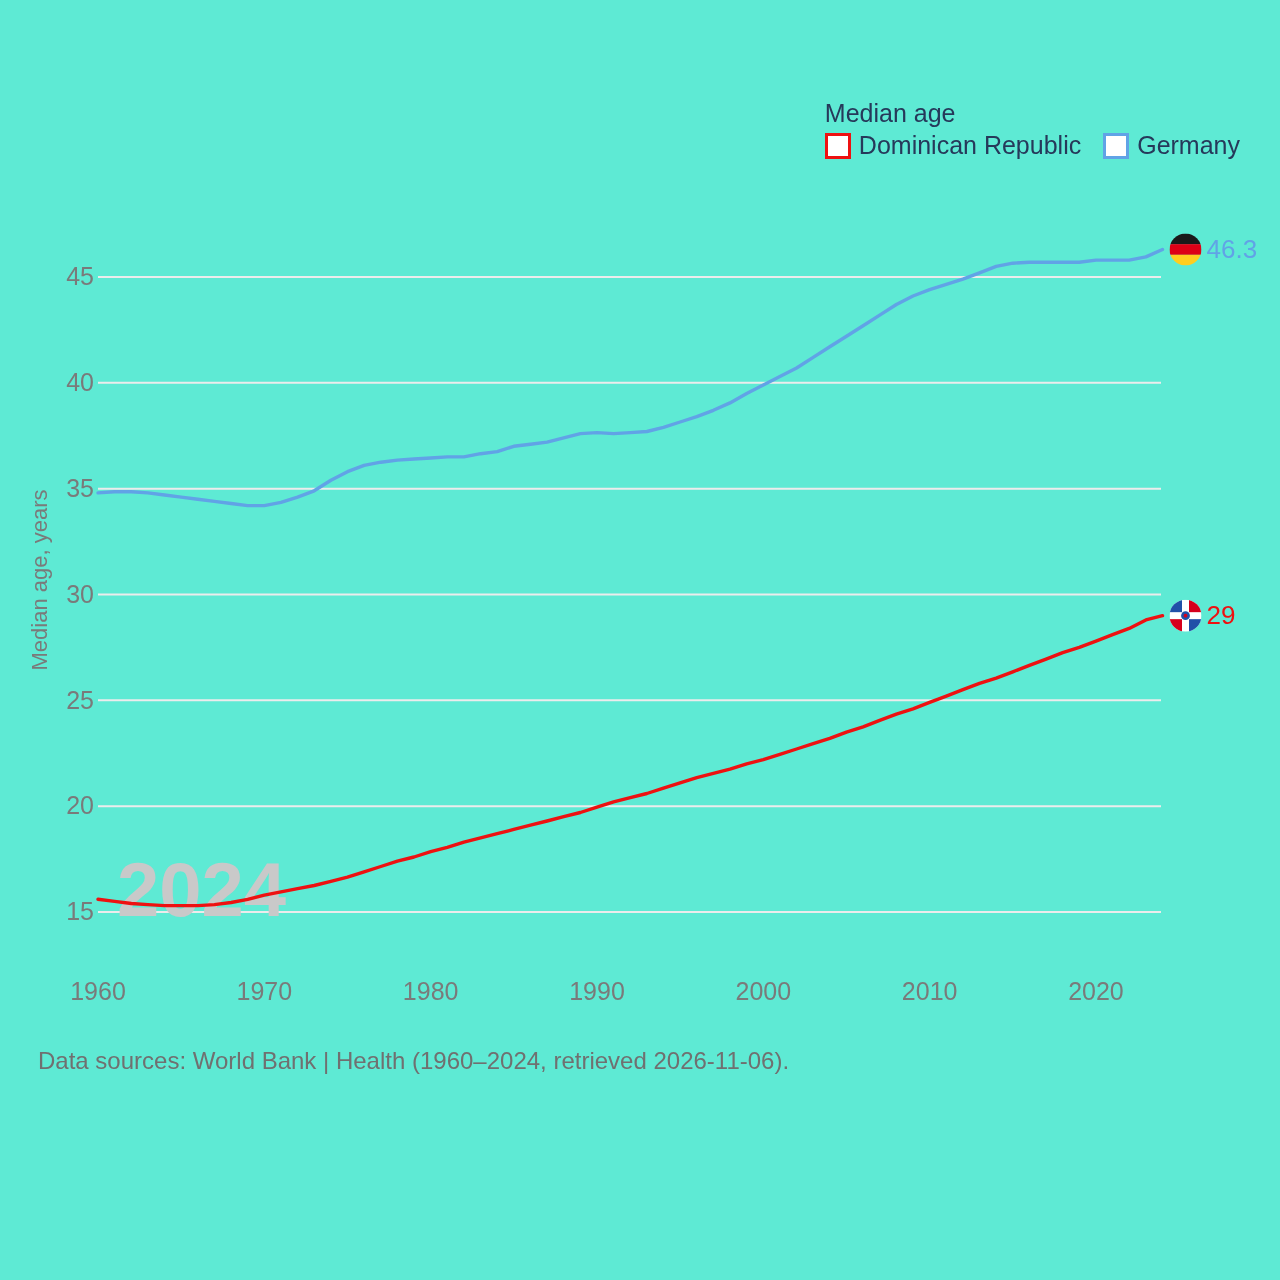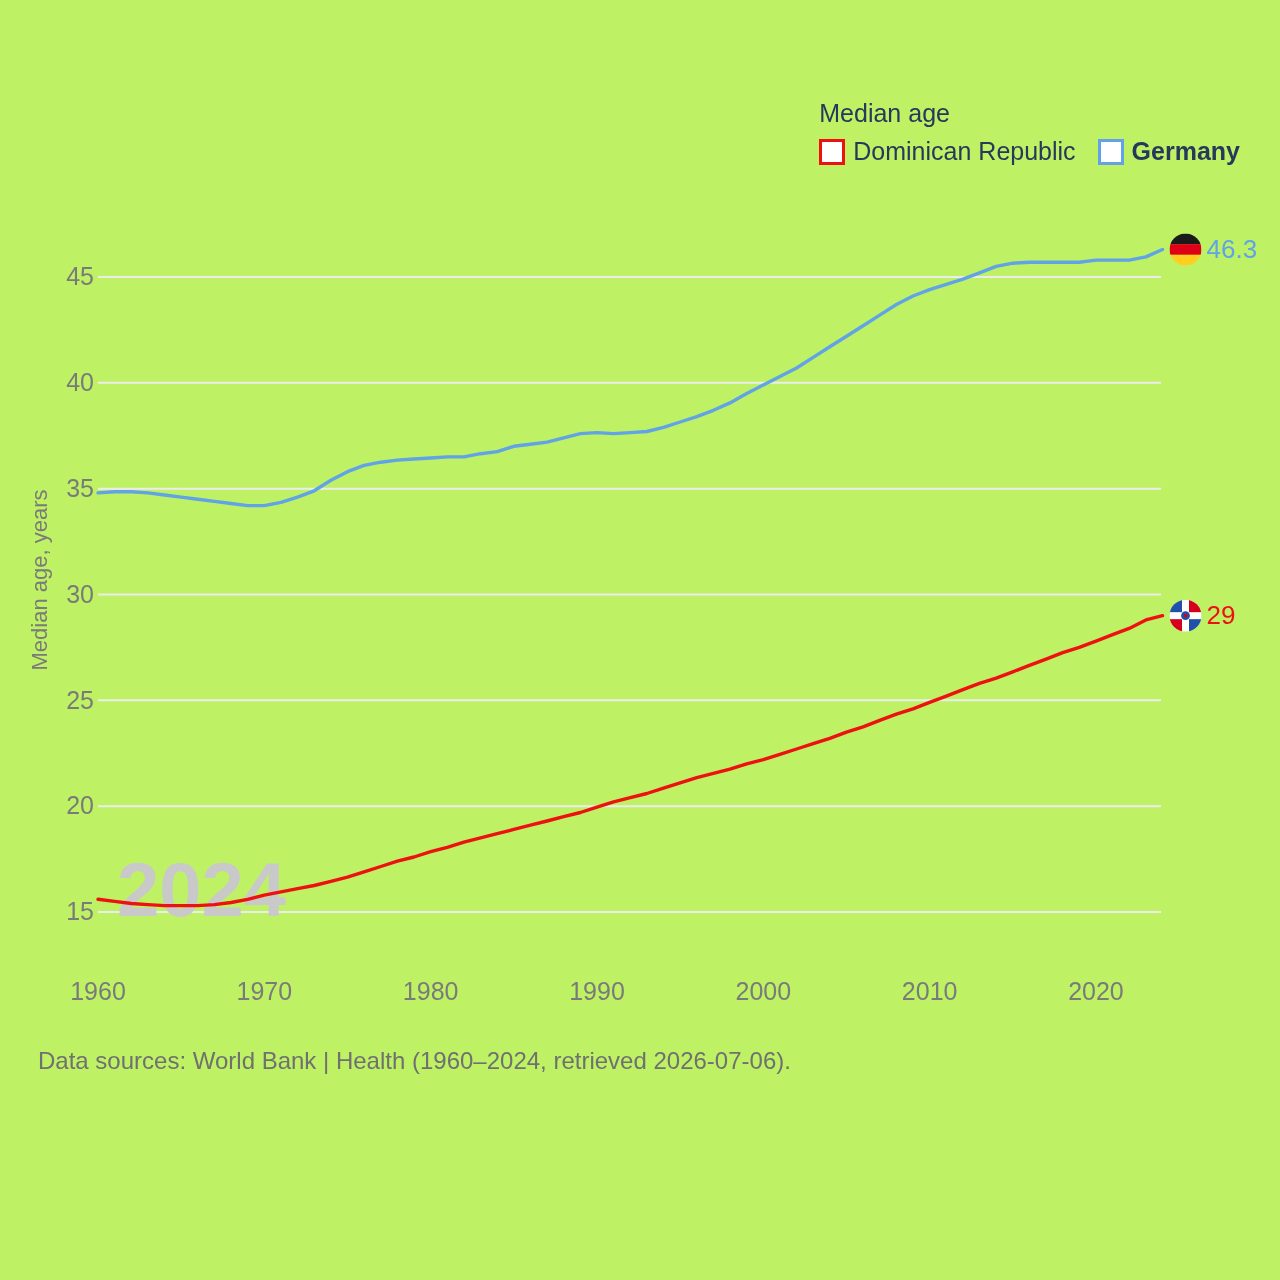--- a/index.html
+++ b/index.html
@@ -1,22 +1,22 @@
 <!DOCTYPE html>
 <html><head>
 <meta charset="utf-8">
 <style>
   html,body{margin:0;padding:0;background:#ffffff;}
-  .page{position:relative;width:1280px;height:1280px;background:#bef264;overflow:hidden;
+  .page{position:relative;width:1280px;height:1280px;background:#5eead4;overflow:hidden;
         font-family:"Liberation Sans", sans-serif;}
   .legend{position:absolute;top:99px;right:40px;color:#26395a;}
   .legend-title{font-size:25px;text-align:left;}
-  .legend-items{display:flex;align-items:center;margin-top:9px;font-size:25px;}
+  .legend-items{display:flex;align-items:center;margin-top:3px;font-size:25px;}
   .legend-item{display:flex;align-items:center;cursor:pointer;}
-  .legend-item + .legend-item{margin-left:22px;font-weight:bold;}
+  .legend-item + .legend-item{margin-left:22px;}
   .swatch{width:20px;height:20px;border:3px solid #000;margin-right:8px;background:#fff;flex:0 0 auto;}
   svg text{font-family:"Liberation Sans", sans-serif;}
   .tick{fill:#7a7a7a;font-size:25px;}
   .axis-title{fill:#7a7a7a;font-size:22px;}
   .watermark{fill:#c9c9c9;font-size:76px;font-weight:bold;}
   .end-label{font-size:26px;}
   .gridline{stroke:#ececec;stroke-width:2;}
   .series-line{fill:none;stroke-width:3.4;stroke-linecap:round;stroke-linejoin:round;}
   .footer{position:absolute;left:38px;top:1042px;color:#707070;font-size:24px;line-height:37px;}
 </style>
@@ -107,16 +107,16 @@
       </g>
     </g>
 
     <g id="endlabels">
         <text x="1206.5" y="615.6662" dy="0.33em" fill="#ee1111" class="end-label">29</text>
         <text x="1206.5" y="249.48229000000015" dy="0.33em" fill="#61a3e6" class="end-label">46.3</text>
       </g>
   </svg>
 
   <div class="footer">
-    <div>Data sources: World Bank | Health (1960–2024, retrieved 2026-07-06).</div>
+    <div>Data sources: World Bank | Health (1960–2024, retrieved 2026-11-06).</div>
   </div>
 
 </div>
 
 </body></html>

